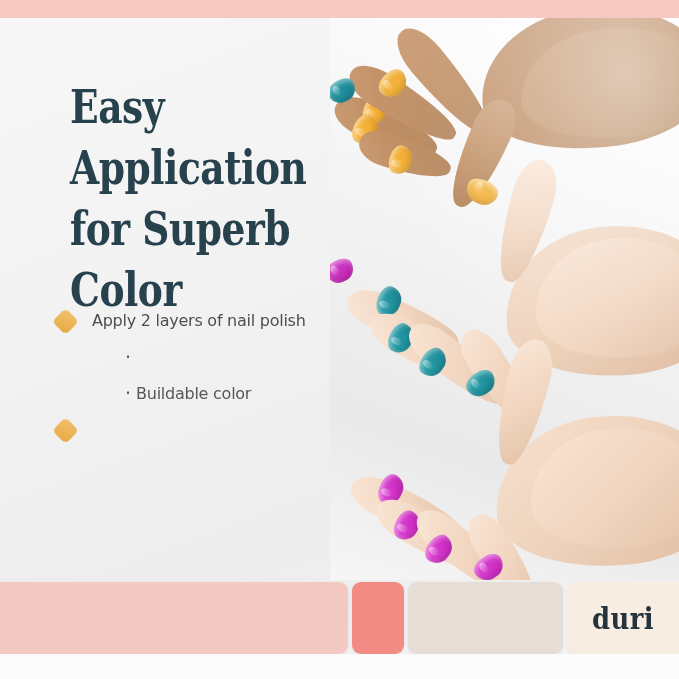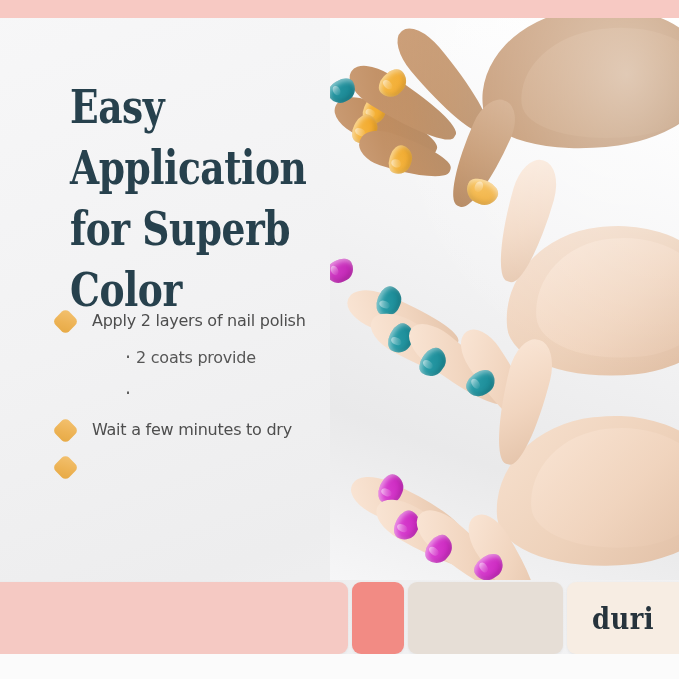--- a/index.html
+++ b/index.html
@@ -251,32 +251,28 @@
 
   <div class="bullets">
 
     <div class="row lvl1">
       <span class="diamond"></span>
       <span class="btxt">Apply 2 layers of nail polish</span>
     </div>
 
     <div class="row lvl2">
       <span class="middot">·</span>
-      <span class="btxt">2 coats provide</span>
     </div>
 
 
     <div class="row lvl2">
       <span class="middot">·</span>
-    </div>
-
-    <div class="row lvl1">
-      <span class="diamond"></span>
-      <span class="btxt">Wait a few minutes to dry</span>
-    </div>
+      <span class="btxt">Buildable color</span>
+    </div>
+
 
     <div class="row lvl1">
       <span class="diamond"></span>
     </div>
   </div>
 
   <div class="swatches">
     <div class="sw sw-1" style="background: rgb(245, 201, 195);"></div>
     <div class="sw sw-2" style="background: rgb(242, 139, 132);"></div>
     <div class="sw sw-3" style="background: rgb(230, 222, 214);"></div>

